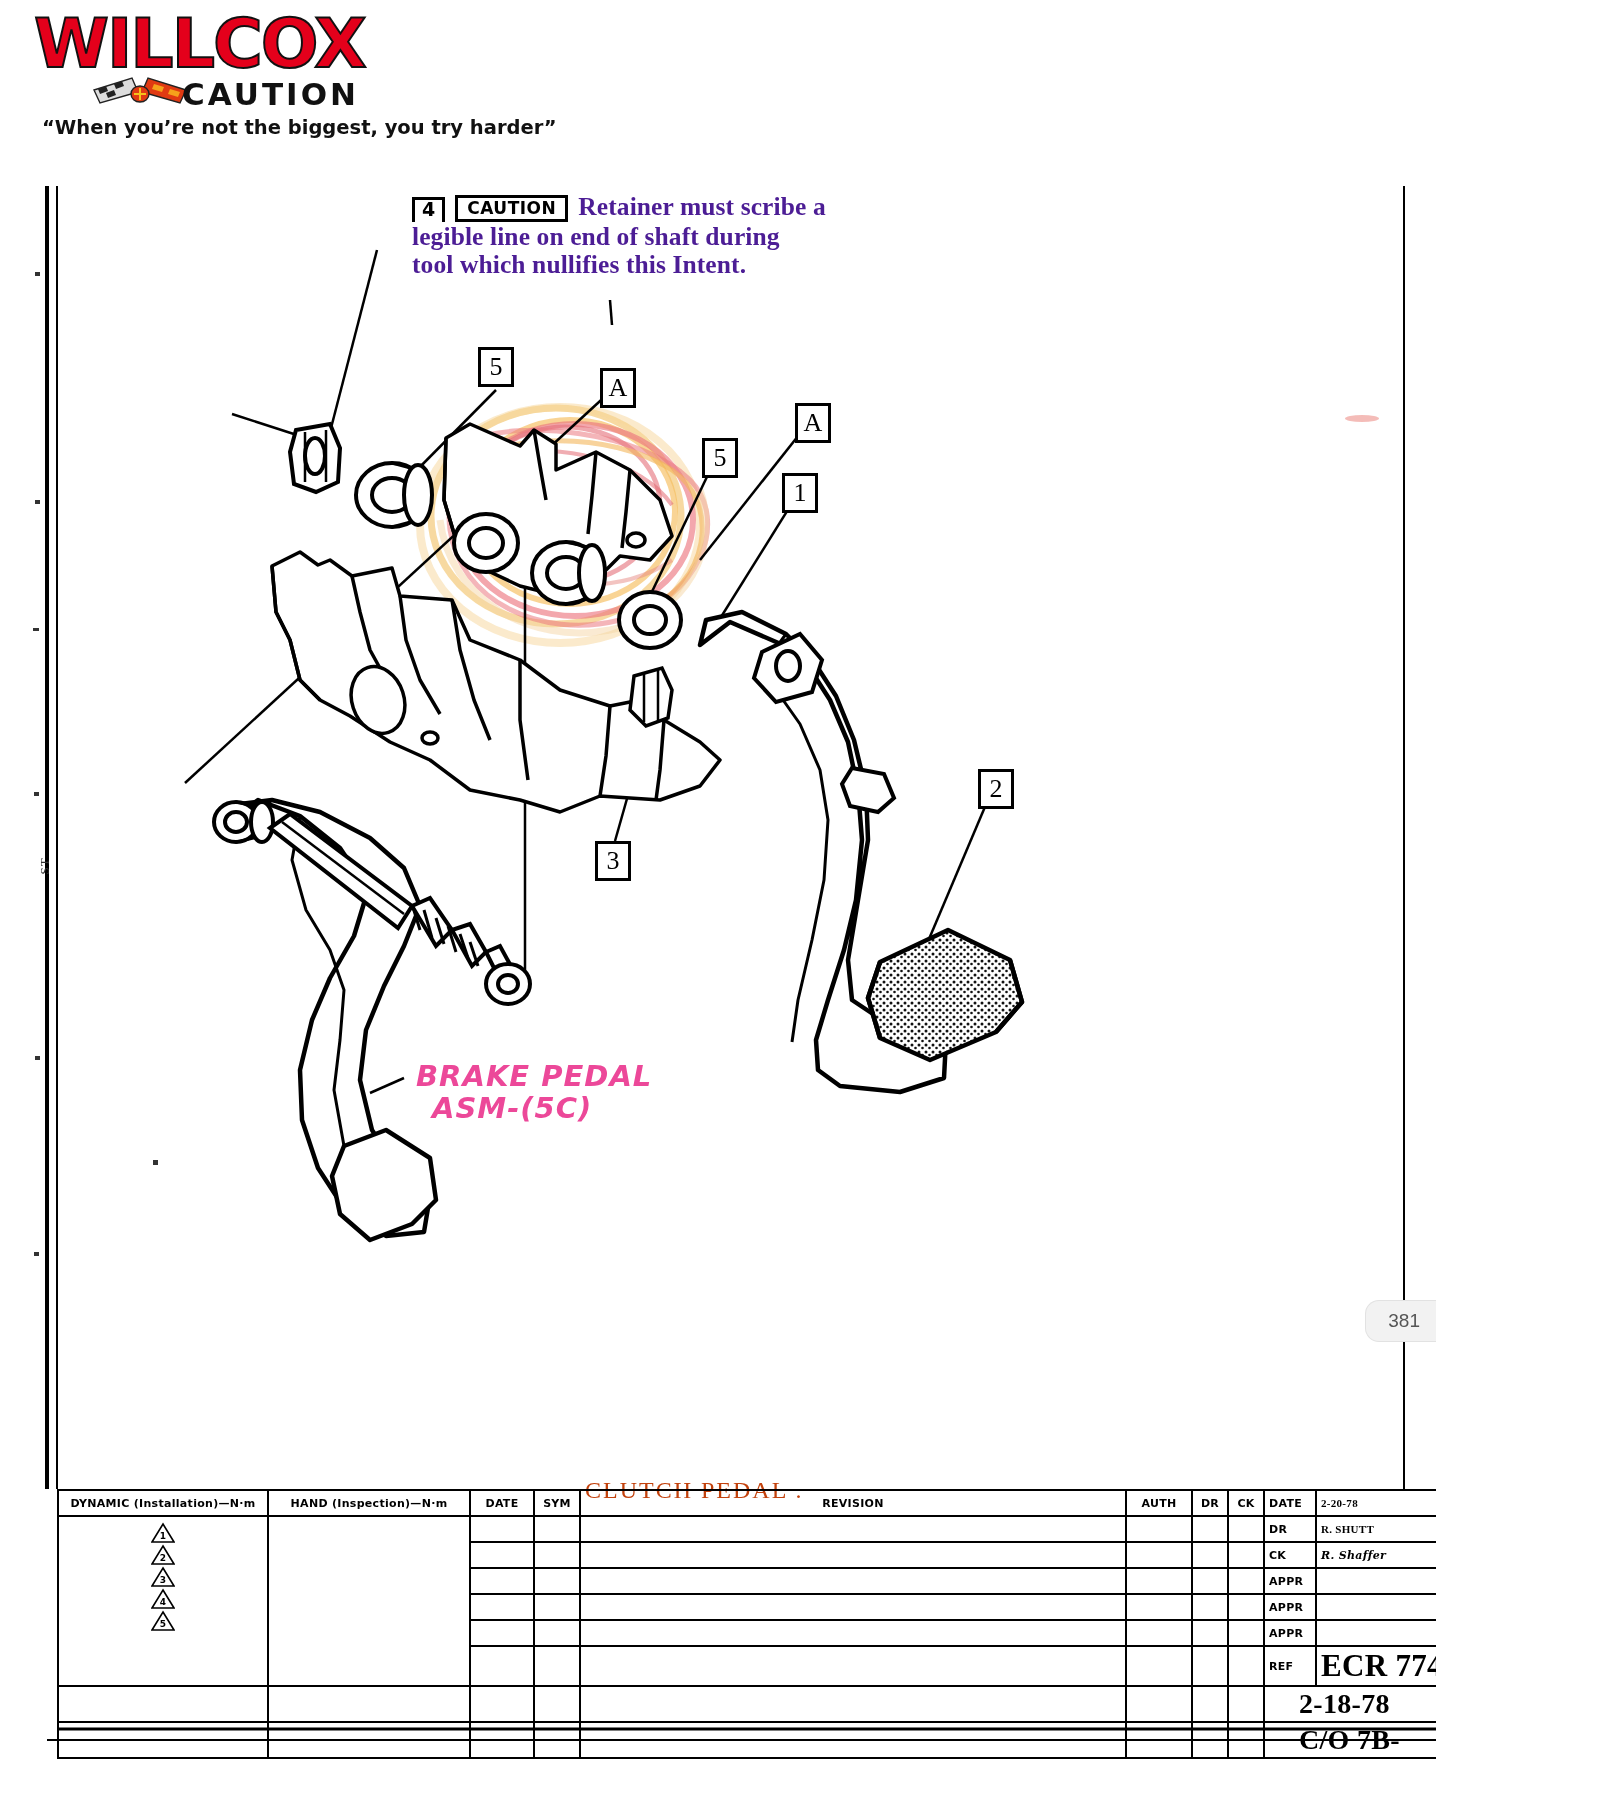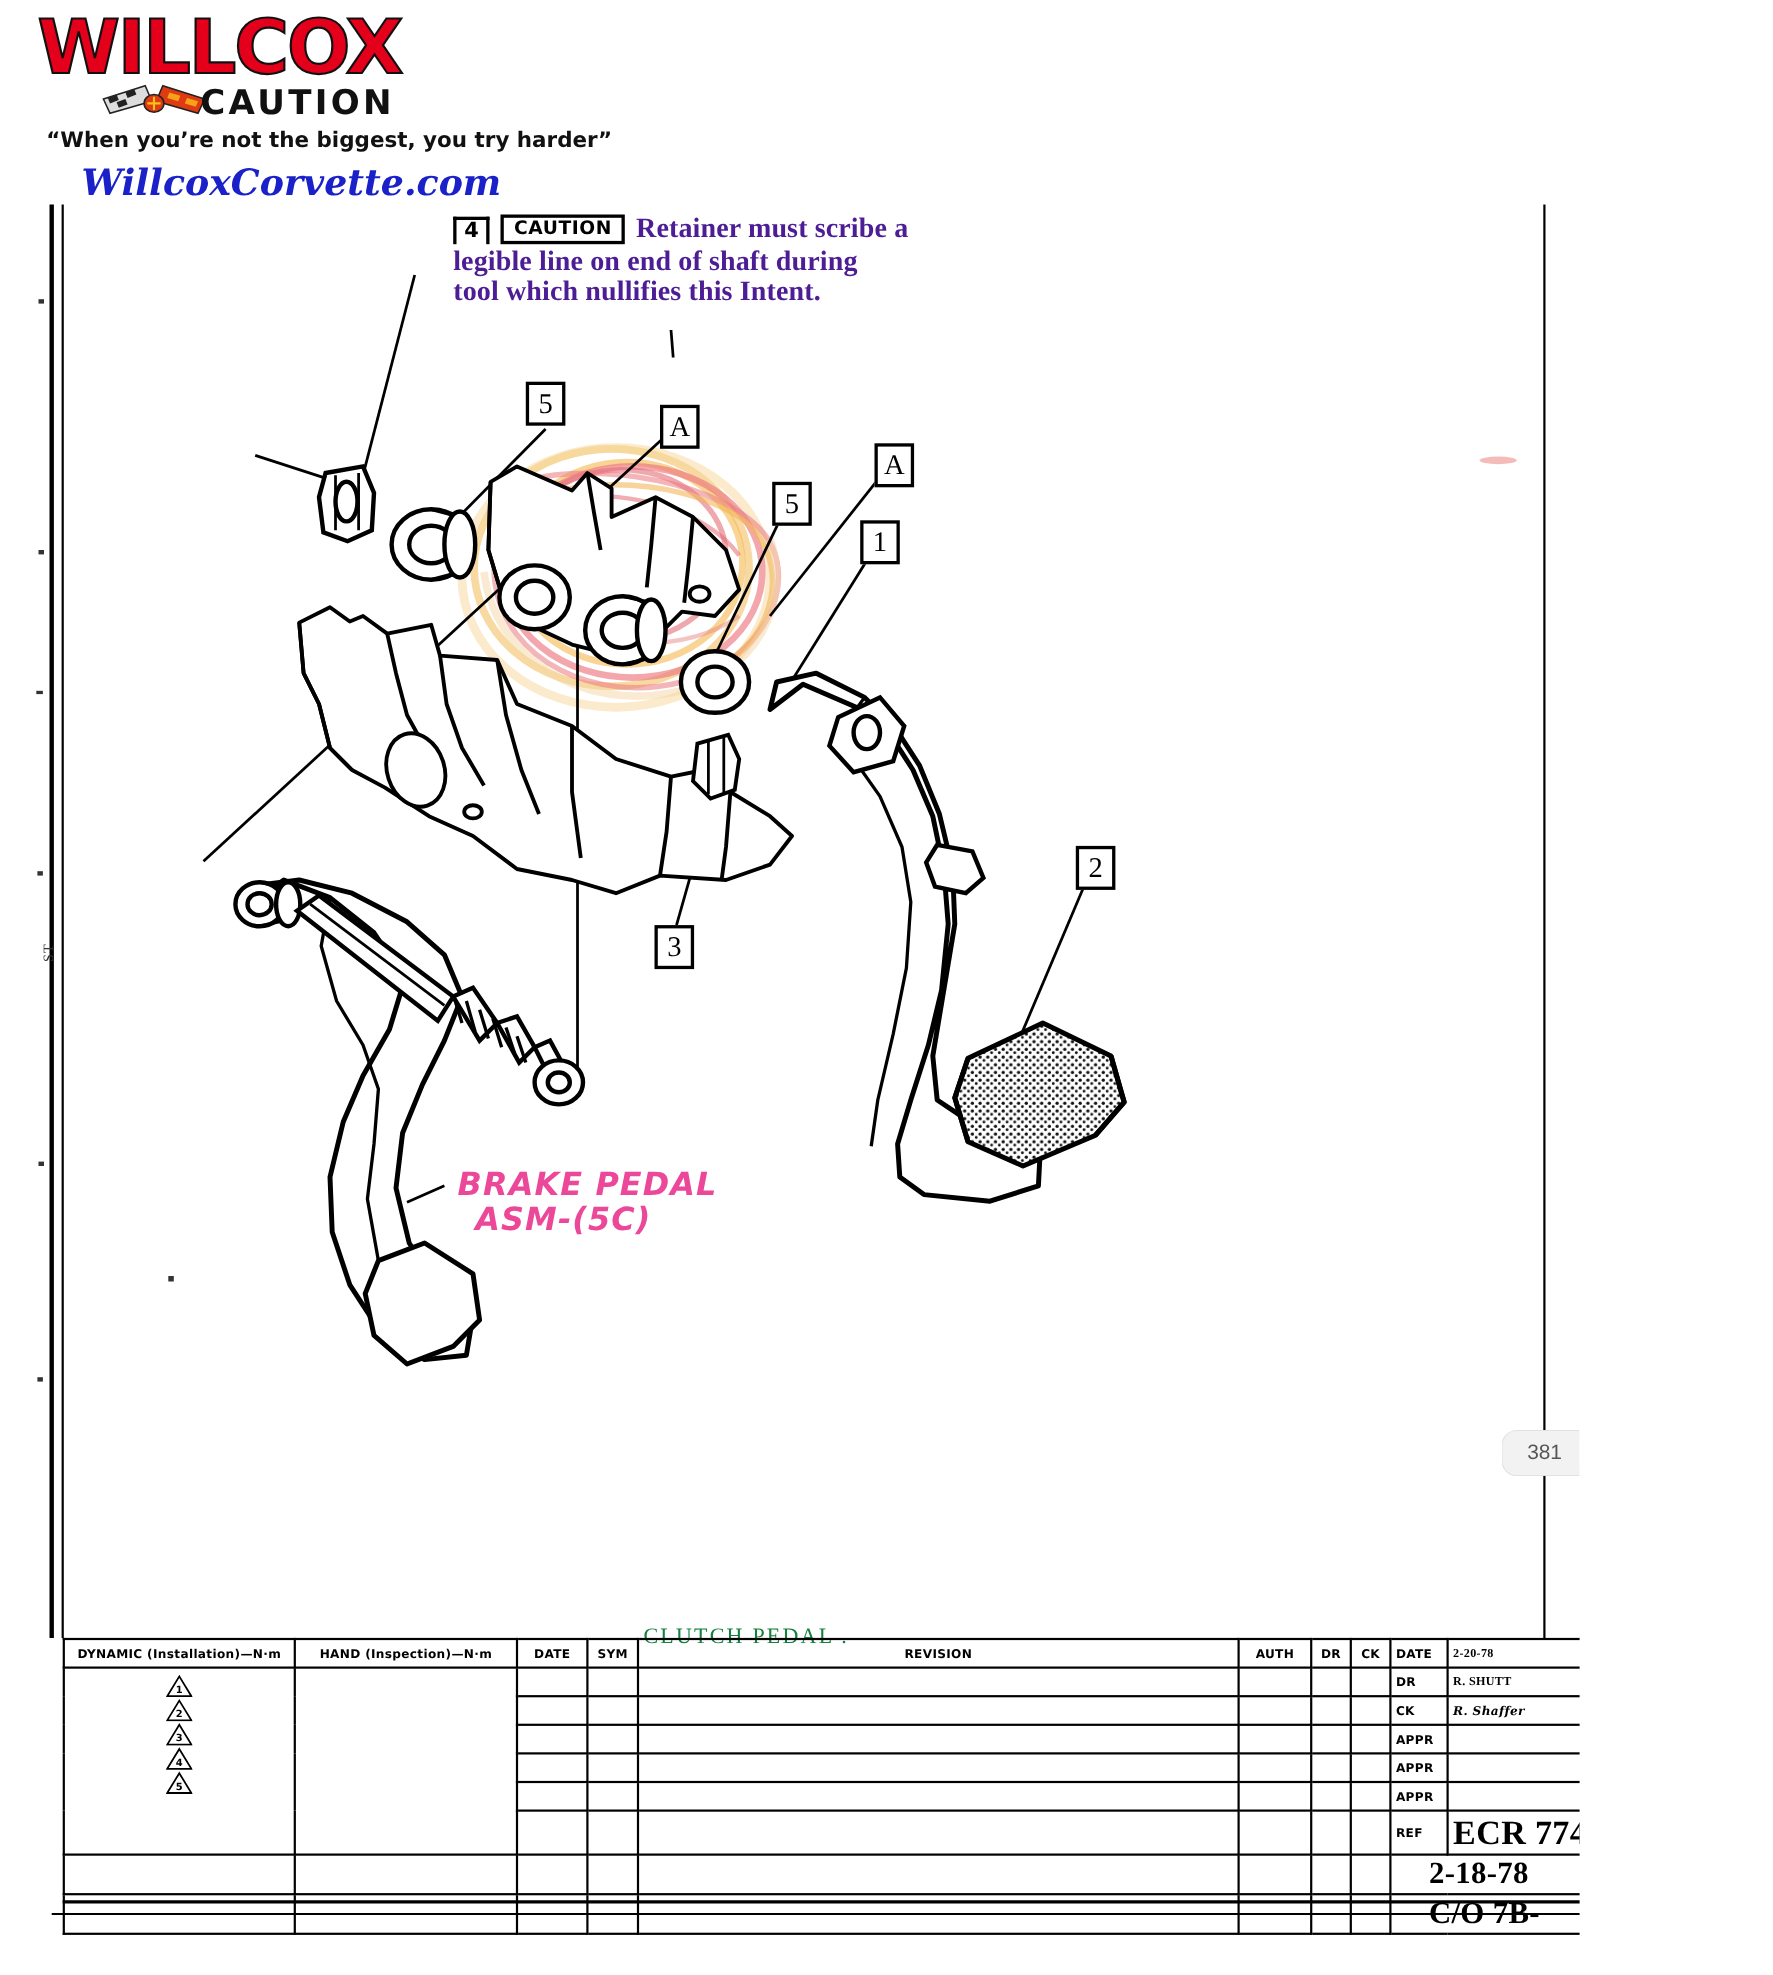--- a/index.html
+++ b/index.html
@@ -106,23 +106,23 @@
     font-size: 29px;
     letter-spacing: 1px;
     color: #ec4899;
     line-height: 1.12;
     z-index: 6;
   }
   #sheet-title {
     position: absolute;
     left: 585px; top: 1477px;
     font-family: "Liberation Serif", serif;
-    font-size: 20px;
+    font-size: 24px;
     letter-spacing: 2px;
-    color: #15803d;
+    color: #c2410c;
   }
   #page-marker {
     position: absolute;
     right: 0px; top: 1300px;
     background: #f2f2f2;
     border: 1px solid #e2e2e2;
     border-right: none;
     border-radius: 14px 0 0 14px;
     padding: 9px 16px 9px 22px;
     font-family: "Liberation Sans", sans-serif;
@@ -193,21 +193,20 @@
         <path d="M14 21 L22 18 L24 23 L16 26 Z" fill="#222"></path>
         <path d="M94 18 L56 6 L50 20 L88 31 Z" fill="#e03a12" stroke="#222" stroke-width="1.4"></path>
         <path d="M62 12 L72 15 L70 20 L60 17 Z" fill="#f5a21b"></path>
         <path d="M78 17 L88 20 L86 25 L76 22 Z" fill="#f5a21b"></path>
         <ellipse cx="48" cy="22" rx="9" ry="8" fill="#e03a12" stroke="#222" stroke-width="1.4"></ellipse>
         <path d="M42 22 L54 22 M48 16 L48 28" stroke="#f5c21b" stroke-width="2"></path>
       </g>
     </svg>
     <div class="logo-corvette">CAUTION</div>
     <div class="logo-tagline">“When you’re not the biggest, you try harder”</div>
-    <div class="logo-url">WillcoxCorvette.com</div>
   </div>
 
   <div id="caution-note">
     <div class="caution-first-row">
       <div class="balloon-bracket">4</div>
       <div class="caution-tag">CAUTION</div>
       <div class="caution-text">Retainer must scribe a</div>
     </div>
     <div class="caution-text" style="margin-top:1px;">legible line on end of shaft during</div>
     <div class="caution-text">tool which nullifies this Intent.</div>

